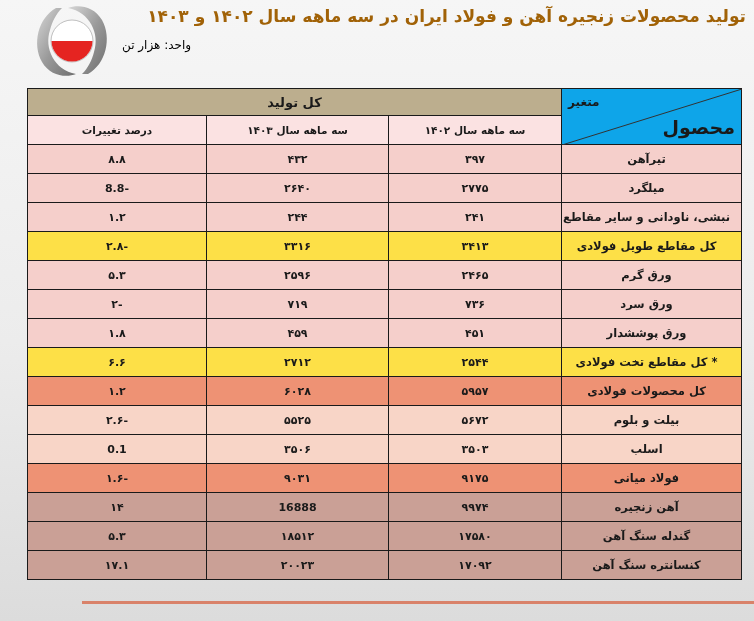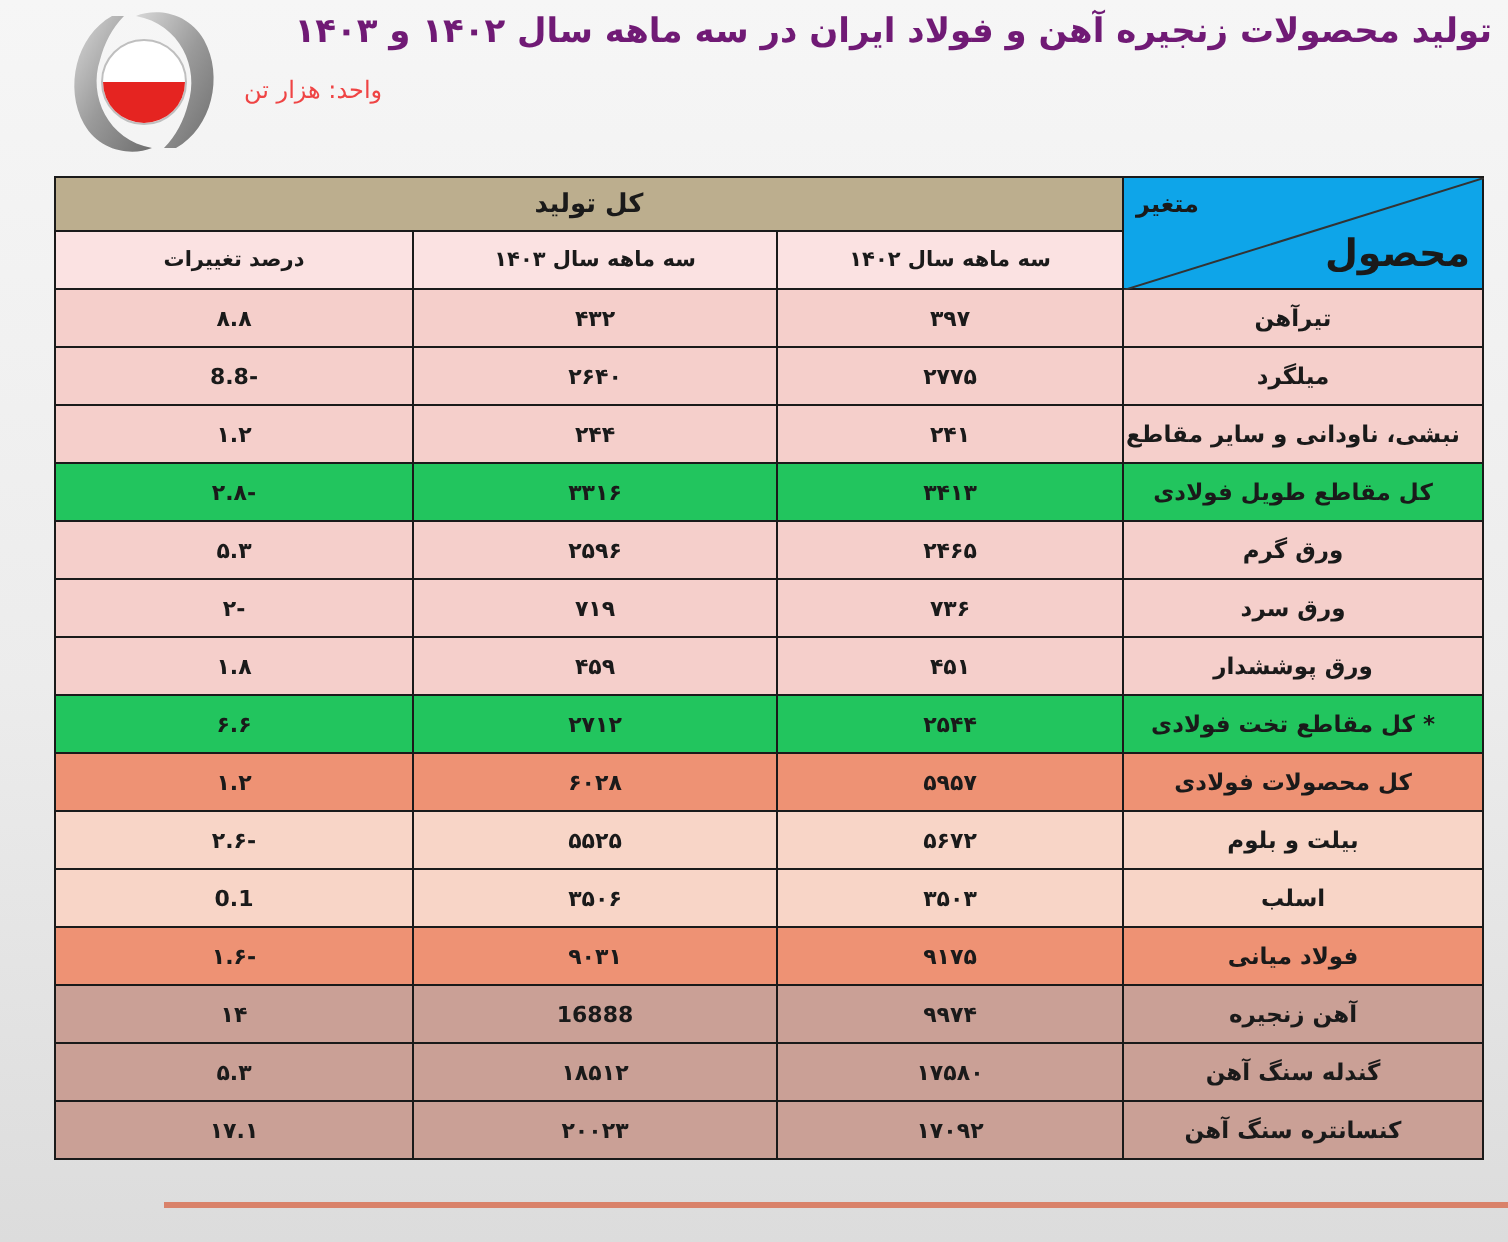--- a/index.html
+++ b/index.html
@@ -3,48 +3,48 @@
 <meta charset="utf-8">
 <style>
   html, body { margin:0; padding:0; }
   body {
     width:754px; height:621px; overflow:hidden; position:relative;
     background: linear-gradient(180deg, #f6f6f6 0%, #ececec 55%, #dcdcdc 100%);
     font-family: "DejaVu Sans", sans-serif;
   }
   .title {
     position:absolute; top:6px; right:8px; width:520px; text-align:right;
-    direction:rtl; font-weight:bold; font-size:17px; color:#701a75;
+    direction:rtl; font-weight:bold; font-size:17px; color:#a16207;
     white-space:nowrap; letter-spacing:-0.3px;
   }
   .logo {
     position:absolute; left:32px; top:4px; width:80px; height:74px;
   }
   .unit {
     position:absolute; left:122px; top:38px; direction:rtl;
-    font-size:12px; color:#ef4444;
+    font-size:12px; color:#000000;
   }
   table.main {
     position:absolute; left:27px; top:88px; width:714px;
     border-collapse:collapse; direction:rtl; table-layout:fixed;
     font-size:11px; color:#1a1a1a;
   }
   table.main td {
     border:1.5px solid #1a1a1a; text-align:center; height:28px; padding:0;
     font-weight:bold;
   }
   table.main td.name { text-align:center; padding-right:10px; font-size:11.5px; }
   .hdr-top td.group { background:#bcae8e; font-size:13px; height:26px;text-align:center; }
   .hdr-sub td { background:#fbe2e2; font-size:10.5px; height:28px; }
   .corner { background:#0ea5e9; position:relative; vertical-align:top; }
   .corner .var { position:absolute; top:6px; left:6px; font-size:12px; }
   .corner .prod { position:absolute; bottom:6px; right:6px; font-size:19px; }
   .corner svg { position:absolute; left:0; top:0; }
   tr.pink td { background:#f5cfcb; }
-  tr.gray td { background:#22c55e; }
+  tr.gray td { background:#fde047; }
   tr.orange td { background:#ee9274; }
   tr.light td { background:#f8d5c7; }
   tr.brown td { background:#caa096; }
   .bottom-line {
     position:absolute; left:82px; top:601px; width:672px; height:3px; background:#d9826a;
   }
 </style>
 </head>
 <body>
 

